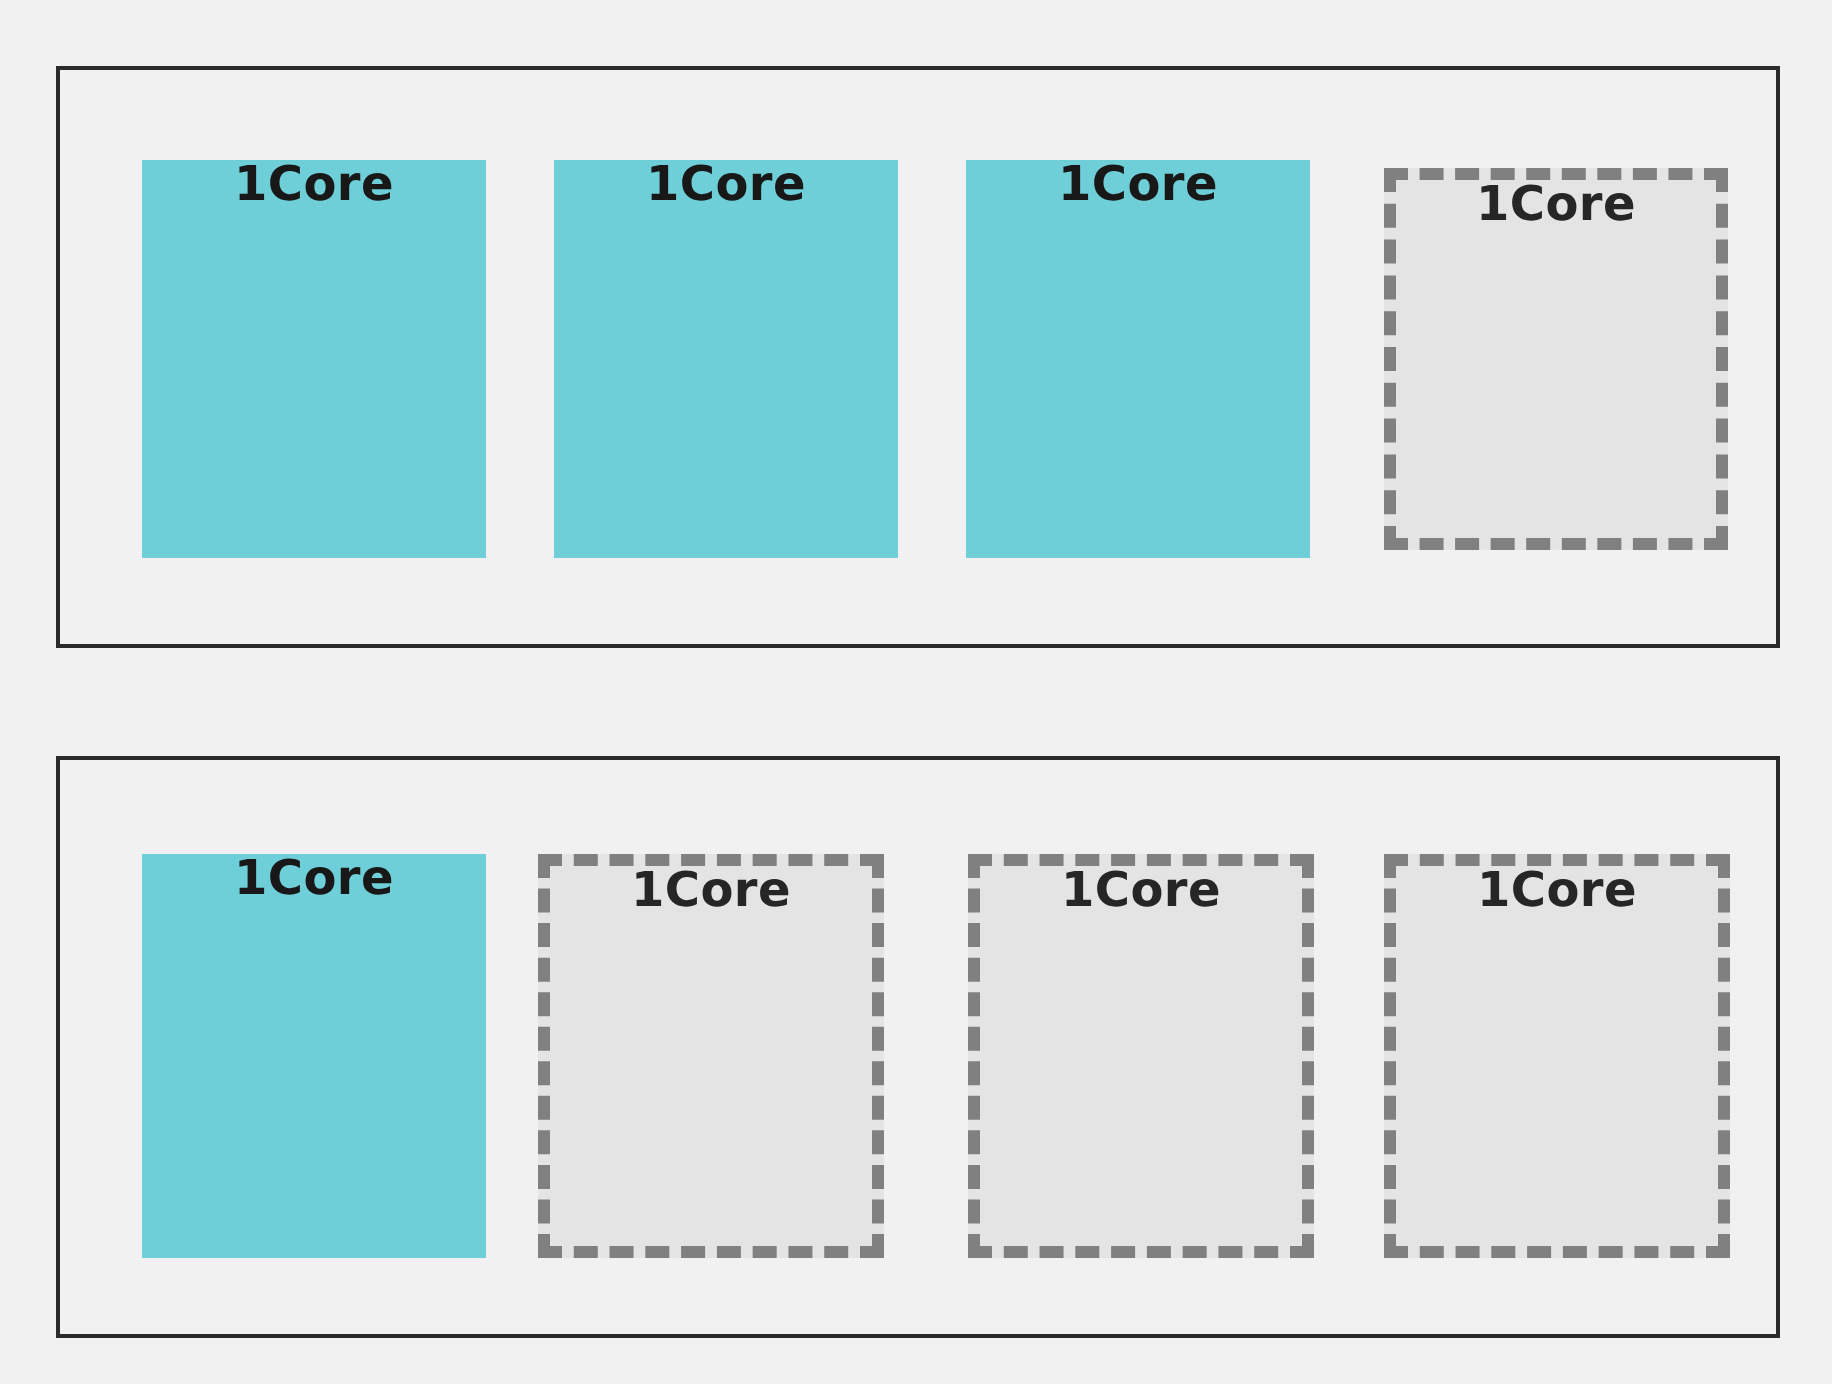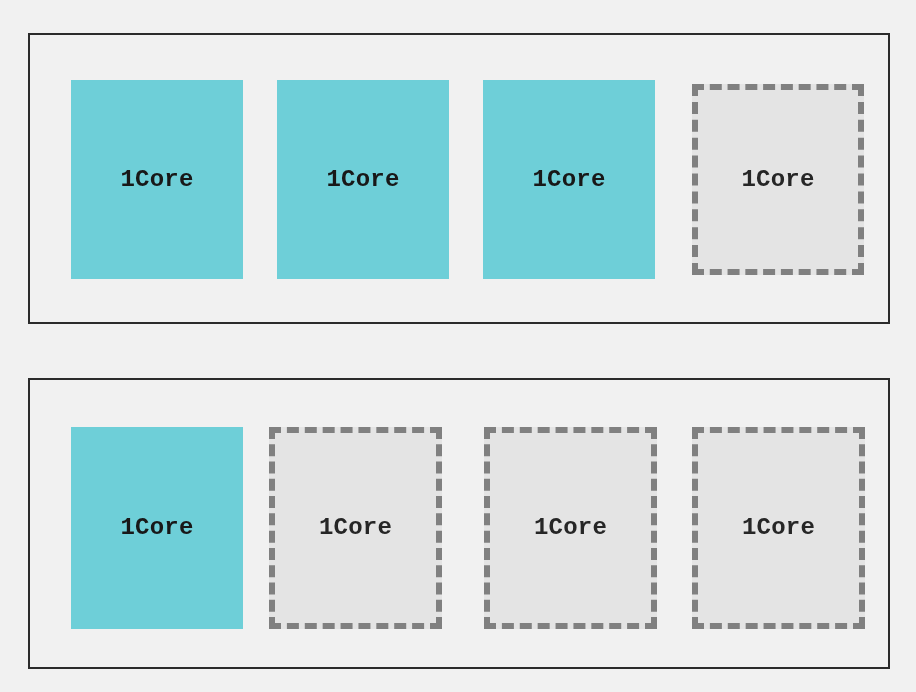--- a/index.html
+++ b/index.html
@@ -35,23 +35,22 @@
   #group-1 {
     left: 28px;
     top: 378px;
     width: 862px;
     height: 291px;
   }
   .core-box {
     position: absolute;
     box-sizing: border-box;
     display: flex;
-    align-items: center;
+    align-items: flex-start;
     justify-content: center;
-    font-family: Liberation Mono, monospace;
   }
   .core-box.active {
     background: #6ecfd8;
     border: none;
   }
   .core-box.inactive {
     background: #e4e4e4;
     border: 6px dashed #808080;
   }
   .core-label {

